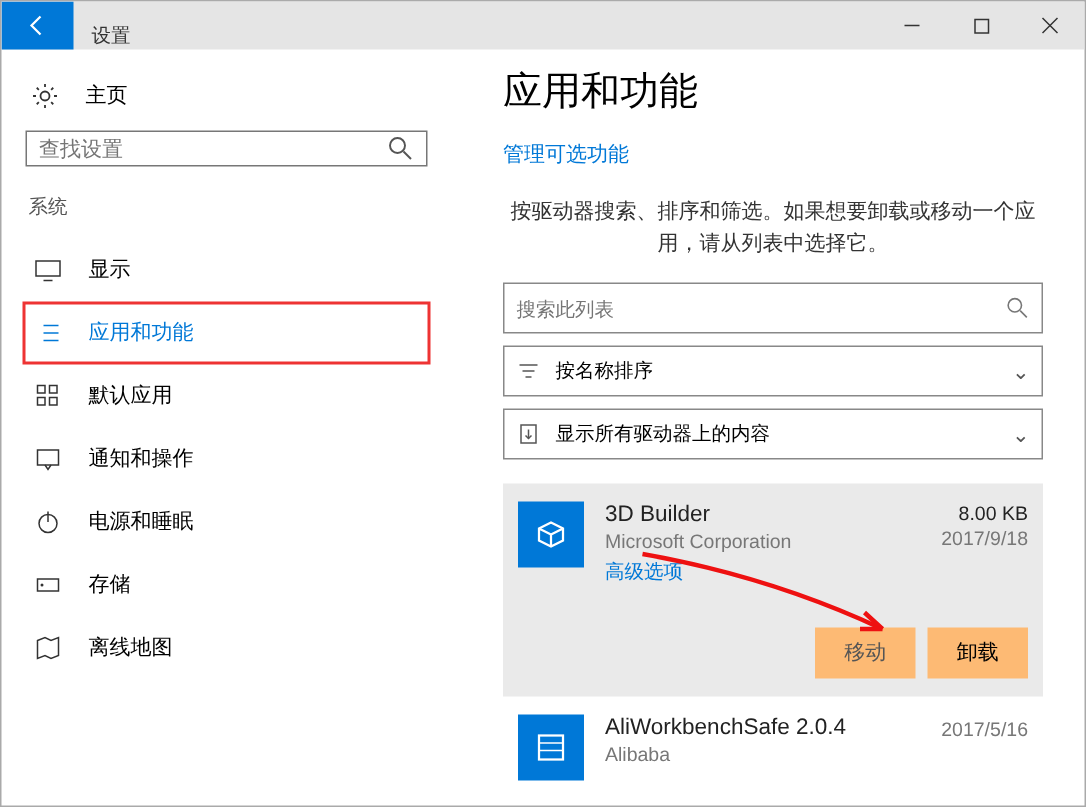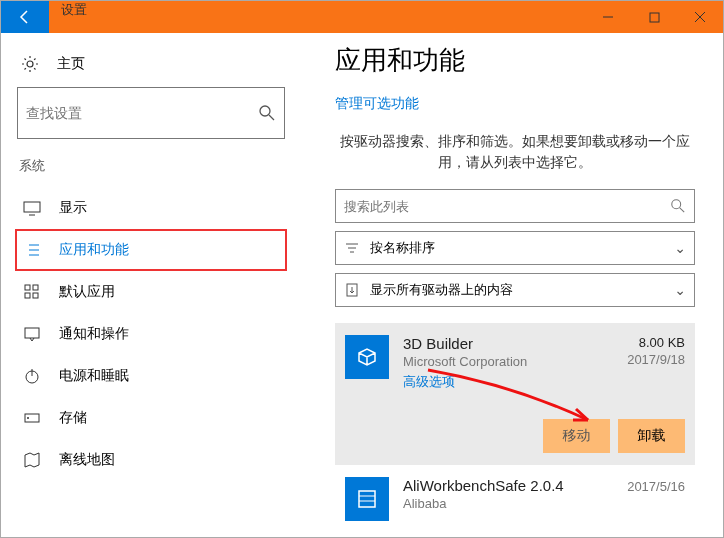--- a/index.html
+++ b/index.html
@@ -1,29 +1,29 @@
 <!DOCTYPE html>
 <html><head>
   <meta charset="utf-8">
   <style>
     * { margin: 0; padding: 0; box-sizing: border-box; font-family: "Microsoft YaHei", "Segoe UI", sans-serif; }
     body { width: 724px; height: 538px; background: #fff; overflow: hidden; border: 1px solid #aaa; position: relative; }
     
-    .titlebar { height: 32px; display: flex; align-items: flex-start; background: #f97316; }
+    .titlebar { height: 32px; display: flex; align-items: flex-end; background: #e5e5e5; }
     .back-btn { width: 48px; height: 32px; background: #0078d7; display: flex; align-items: center; justify-content: center; color: #fff; cursor: pointer; }
     .title { margin-left: 12px; font-size: 13px; color: #333; }
     .titlebar-spacer { flex: 1; }
     .titlebar-btn { width: 46px; height: 32px; display: flex; align-items: center; justify-content: center; color: #333; cursor: pointer; font-size: 13px; }
     
     .content { display: flex; height: calc(100% - 32px); }
     
     .sidebar { width: 300px; padding: 14px 16px; overflow-y: auto; }
     .home-row { display: flex; align-items: flex-start; gap: 18px; padding: 8px 0 14px 4px; }
     .home-label { font-size: 14px; }
-    .search-box { display: flex; align-items: center; border: 1px solid #777; height: 52px; padding: 0 8px; margin-bottom: 18px; }
+    .search-box { display: flex; align-items: center; border: 1px solid #777; height: 24px; padding: 0 8px; margin-bottom: 18px; }
     .search-input { flex: 1; border: none; outline: none; font-size: 14px; color: #666; }
     .search-icon { width: 18px; height: 18px; color: #555; }
     .section-label { font-size: 13px; color: #555; margin: 4px 0 12px 2px; }
     .nav-item { display: flex; align-items: center; gap: 18px; height: 42px; padding: 0 6px; cursor: pointer; font-size: 14px; }
     .nav-item .icon { width: 18px; height: 18px; display: flex; align-items: center; justify-content: center; }
     .nav-item.selected { color: #0078d7; border: 2px solid #e33; margin: 0 -2px; }
     
     .main { flex: 1; padding: 10px 28px 0 34px; overflow-y: auto; }
     .main h1 { font-size: 26px; font-weight: 400; margin-bottom: 16px; }
     .link { color: #0078d7; font-size: 14px; cursor: pointer; display: inline-block; margin-bottom: 18px; }

